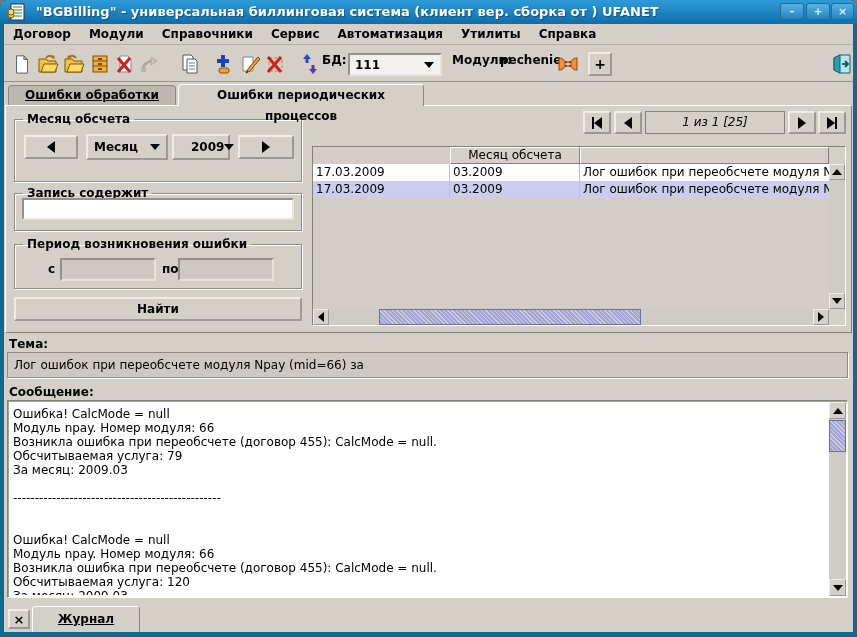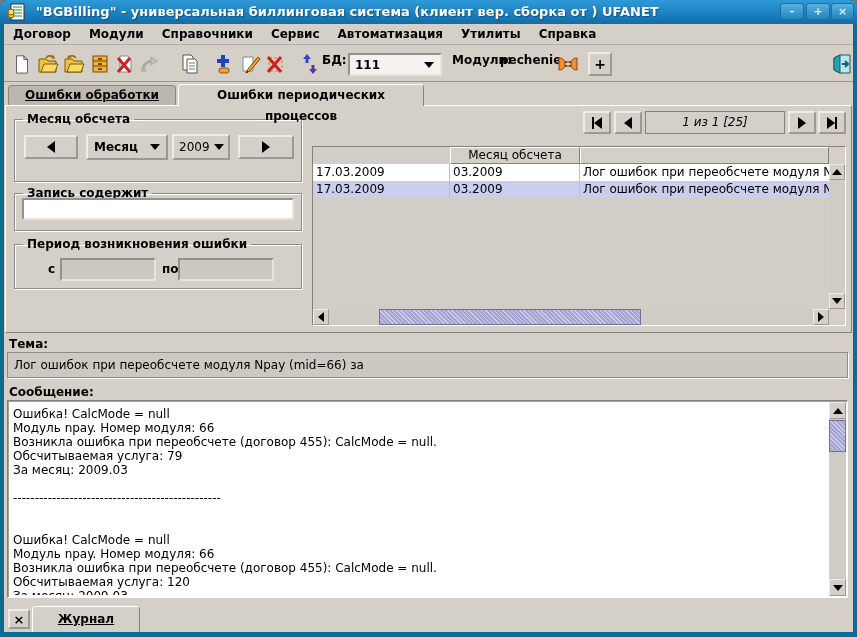--- a/index.html
+++ b/index.html
@@ -209,40 +209,41 @@
     <legend>Месяц обсчета</legend>
   </fieldset>
   <div class="abs raised btn" style="left:24px;top:135px;width:54px;height:24px;">
       <span class="tri-l"></span>
     </div>
   <div class="abs raised" style="left:86px;top:134px;width:82px;height:26px;display:flex;align-items:center;">
     <span class="val" style="flex:1;padding-left:6px;font-weight:bold;">Месяц</span>
     <span class="arr-down"></span>
   </div>
   <div class="abs raised" style="left:172px;top:134px;width:58px;height:26px;display:flex;align-items:center;">
-    <span class="val" style="flex:1;padding-left:5px;font-weight:normal;">2009</span>
+    <span class="val" style="flex:1;padding-left:17px;font-weight:bold;">2009</span>
     <span class="arr-down" style="margin-right:4px;"></span>
   </div>
   <div class="abs raised btn" style="left:238px;top:135px;width:56px;height:24px;">
       <span class="tri-r"></span>
     </div>
 
   <fieldset style="left:14px;top:186px;width:288px;height:45px;">
     <legend>Запись содержит</legend>
   </fieldset>
   <input class="abs sunken" style="left: 22px; top: 198px; width: 272px; height: 22px; padding: 0px 4px;" value="">
 
   <fieldset style="left:14px;top:237px;width:288px;height:52px;">
     <legend>Период возникновения ошибки</legend>
   </fieldset>
   <div class="abs lbl" style="left:48px;top:262px;">с</div>
   <input class="abs" style="left: 60px; top: 258px; width: 96px; height: 23px; background: rgb(205, 201, 194); border: 2px inset rgb(232, 228, 220);">
   <div class="abs lbl" style="left:162px;top:262px;">по</div>
   <input class="abs" style="left: 178px; top: 258px; width: 96px; height: 23px; background: rgb(205, 201, 194); border: 2px inset rgb(232, 228, 220);">
 
+  <div class="abs raised btn" style="left:14px;top:297px;width:288px;height:24px;">Найти</div>
 
   <div class="abs raised btn" style="left:583px;top:111px;width:28px;height:23px;">
       <span class="bar-v"></span>
       <span class="tri-l"></span>
     </div>
   <div class="abs raised btn" style="left:614px;top:111px;width:28px;height:23px;">
       <span class="tri-l"></span>
     </div>
   <div class="abs" style="left:645px;top:111px;width:140px;height:23px;background:#d4d0c8;border:1px solid #84807a;text-align:center;line-height:21px;font-style:italic;">1 из 1 [25]</div>
   <div class="abs raised btn" style="left:788px;top:111px;width:28px;height:23px;">

